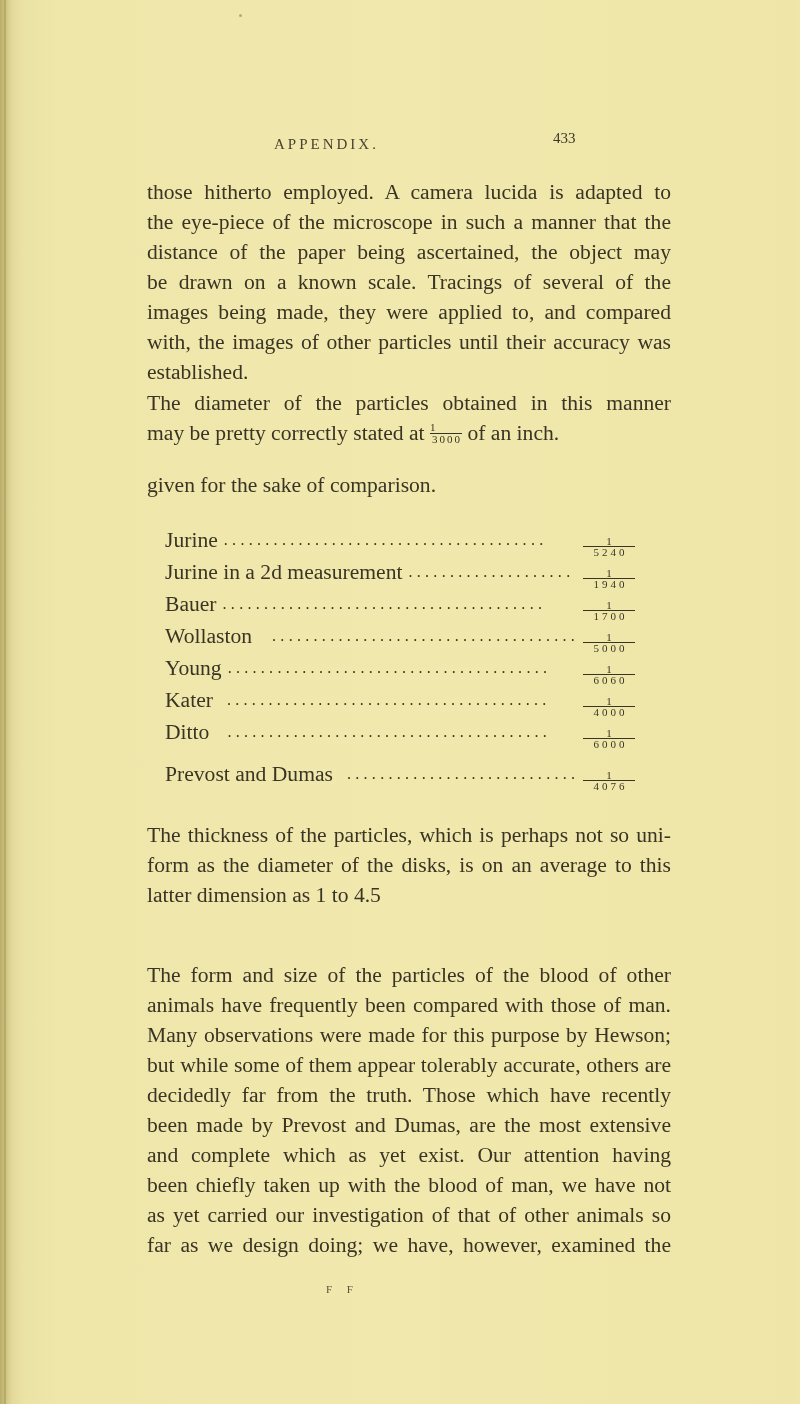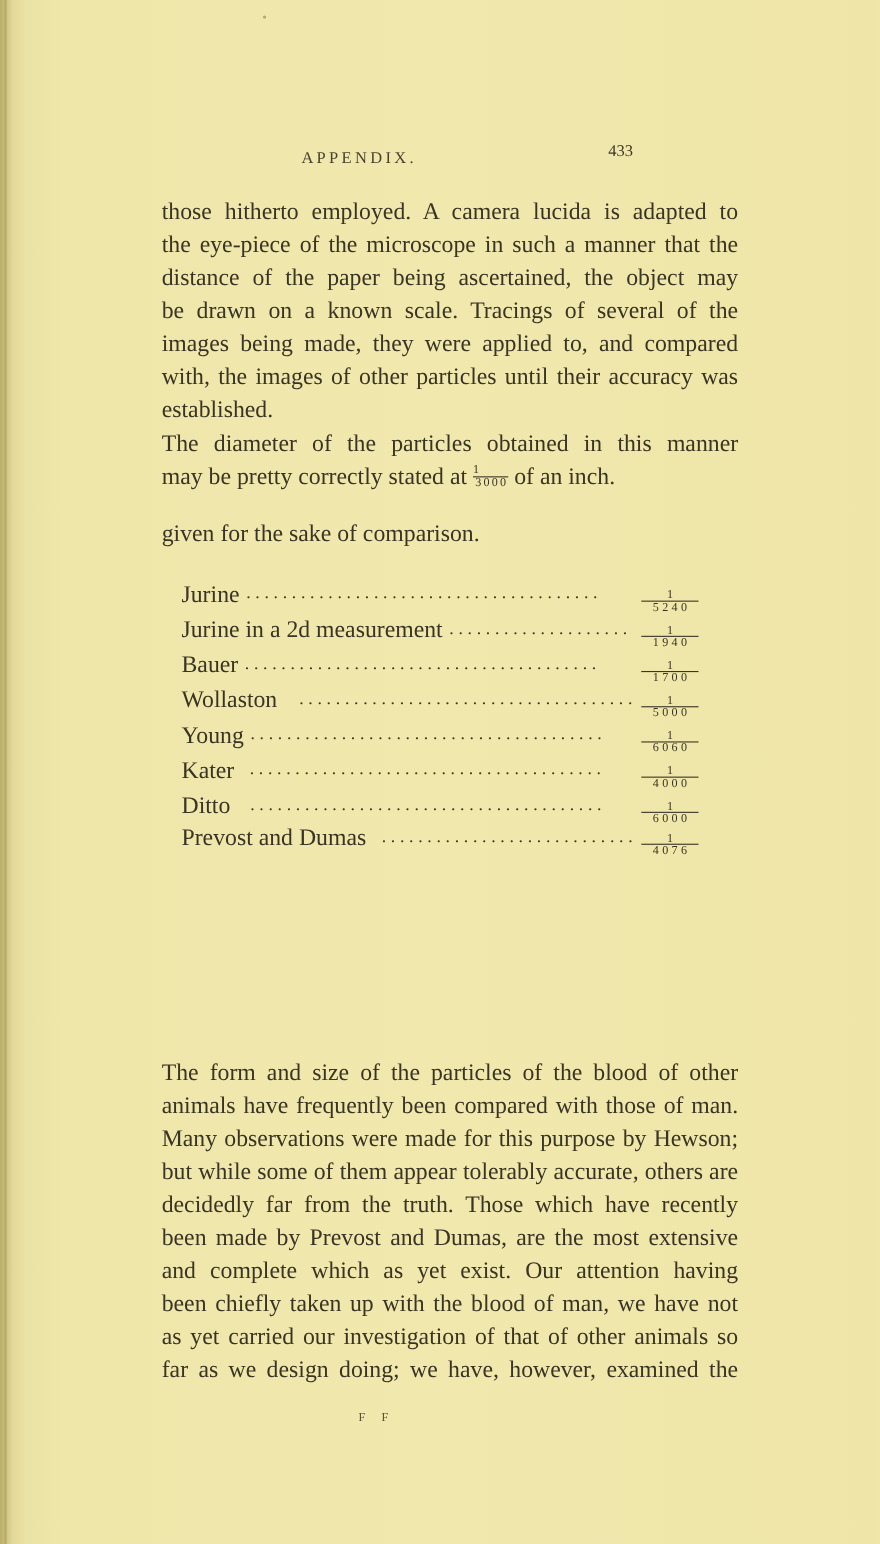--- a/index.html
+++ b/index.html
@@ -237,30 +237,37 @@
       </span>
     </div>
     <div class="trow" style="margin-top:9px;">
       <span class="name">Ditto</span>
       <span class="dots" style="margin-left:18px;">.......................................</span>
       <span class="val">
         <span class="num">1</span>
         <span class="den">6000</span>
       </span>
     </div>
-    <div class="trow" style="margin-top:6px;">
+    <div class="trow" style="margin-top:19px;">
       <span class="name">Prevost and Dumas</span>
       <span class="dots" style="margin-left:14px;">.......................................</span>
       <span class="val">
         <span class="num">1</span>
         <span class="den">4076</span>
       </span>
     </div>
   </div>
 
+  <div class="body-text" style="top:820px;">
+    <div class="para">
+      <span class="line">The thickness of the particles, which is perhaps not so uni-</span>
+      <span class="line">form as the diameter of the disks, is on an average to this</span>
+      <span class="line last">latter dimension as 1 to 4.5</span>
+    </div>
+  </div>
 
   <div class="body-text" style="top:960px;">
     <div class="para">
       <span class="line" style="padding-left:0;">The form and size of the particles of the blood of other</span>
       <span class="line">animals have frequently been compared with those of man.</span>
       <span class="line">Many observations were made for this purpose by Hewson;</span>
       <span class="line">but while some of them appear tolerably accurate, others are</span>
       <span class="line">decidedly far from the truth. Those which have recently</span>
       <span class="line">been made by Prevost and Dumas, are the most extensive</span>
       <span class="line">and complete which as yet exist. Our attention having</span>

